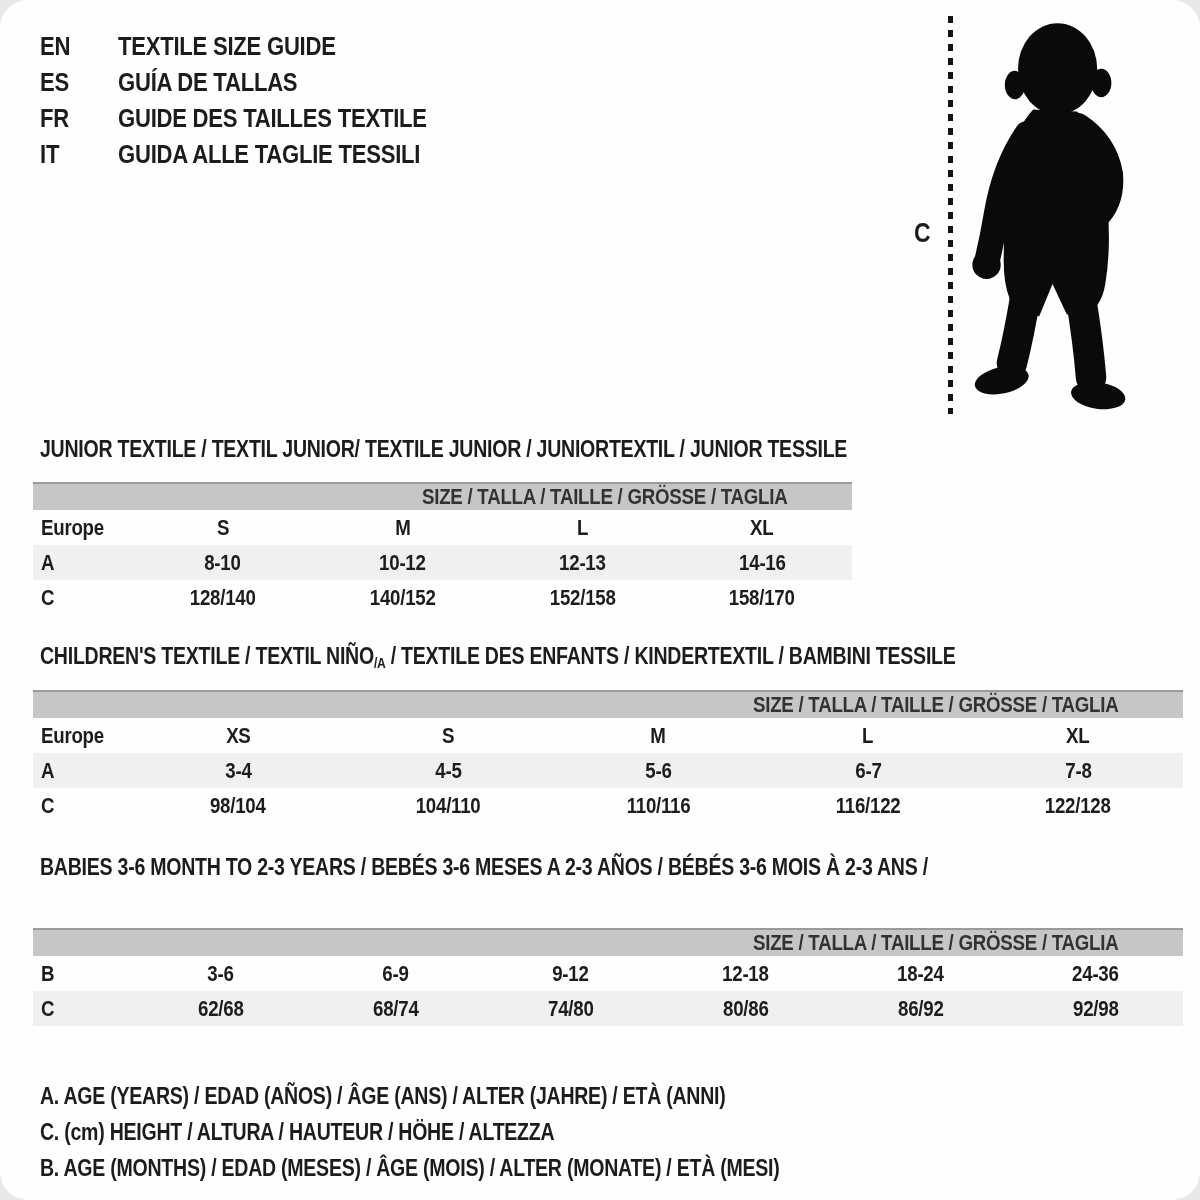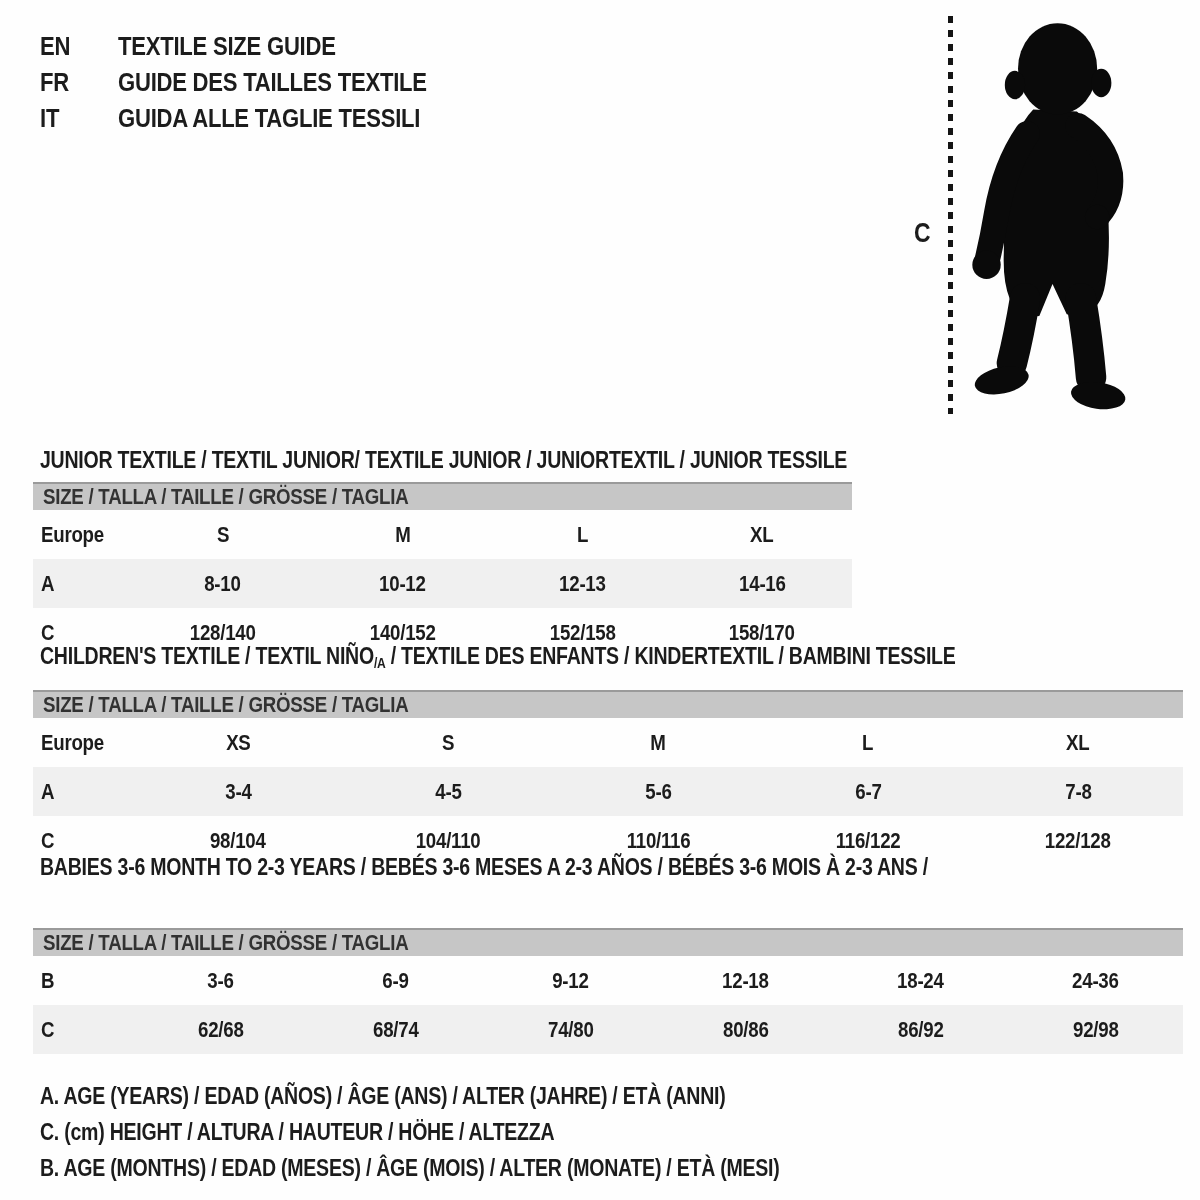--- a/index.html
+++ b/index.html
@@ -1,59 +1,64 @@
 <!DOCTYPE html>
 <html><head>
 <meta charset="utf-8">
 <style>
   html,body{margin:0;padding:0;background:#e8e8e8;}
   .sheet{
     position:relative;width:1200px;height:1200px;background:#fefefe;
     font-family:"Liberation Sans", sans-serif;color:#1c1c1c;overflow:hidden;
     margin:0 auto;
+    border-radius:28px;
   }
   .cond{display:inline-block;transform:scaleX(0.85);transform-origin:0 50%;letter-spacing:-0.3px;white-space:nowrap;}
   .condc{display:inline-block;transform:scaleX(0.85);transform-origin:50% 50%;letter-spacing:-0.3px;white-space:nowrap;}
   
   .langs{position:absolute;left:40px;top:28px;font-size:26px;font-weight:bold;}
   .lang-row{display:flex;height:36px;align-items:center;}
   .lang-code{width:78px;}
   
   .dash-line{position:absolute;left:948px;top:16px;width:5px;height:398px;
     background:repeating-linear-gradient(to bottom,#141414 0 7px,transparent 7px 14px);}
   .measure-label{position:absolute;left:914px;top:218px;font-size:27px;font-weight:bold;}
   .baby{position:absolute;left:960px;top:12px;}
   
   .tbl-title{position:absolute;left:40px;font-size:23px;font-weight:bold;white-space:nowrap;}
   .sub{font-size:0.62em;vertical-align:-0.25em;}
   
   .tbl{position:absolute;left:33px;}
   .t1{width:819px;}
   .t2,.t3{width:1150px;}
   .size-bar{height:28px;background:#c6c6c6;border-top:2px solid #9a9a9a;box-sizing:border-box;
-    display:flex;align-items:center;padding-left:10px;font-size:22px;font-weight:bold;color:#323232;}
-  .row{display:flex;height:49px;align-items:center;font-size:22px;font-weight:bold;}
+    display:flex;align-items:center;padding-left:10px;font-size:22px;font-weight:bold;color:#323232;justify-content:flex-end;}
+  .row{display:flex;height:35px;align-items:center;font-size:22px;font-weight:bold;}
   .row.shade{background:#f0f0f0;}
   .lbl{width:100px;padding-left:8px;box-sizing:border-box;}
   .cell{flex:1;display:flex;justify-content:center;align-items:center;}
   
   .legend{position:absolute;left:40px;top:1078px;font-size:23px;font-weight:bold;}
   .legend-line{height:36px;display:flex;align-items:center;}
 </style>
 </head>
 <body>
 
 <div class="sheet">
 
   <div class="langs">
     <div class="lang-row">
       <span class="lang-code"><span class="cond">EN</span></span>
       <span class="cond">TEXTILE SIZE GUIDE</span>
     </div>
     <div class="lang-row">
+      <span class="lang-code"><span class="cond">ES</span></span>
+      <span class="cond">GUÍA DE TALLAS</span>
+    </div>
+    <div class="lang-row">
       <span class="lang-code"><span class="cond">FR</span></span>
       <span class="cond">GUIDE DES TAILLES TEXTILE</span>
     </div>
     <div class="lang-row">
       <span class="lang-code"><span class="cond">IT</span></span>
       <span class="cond">GUIDA ALLE TAGLIE TESSILI</span>
     </div>
   </div>
 
   <div class="dash-line"></div>
@@ -83,21 +88,21 @@
         <path d="M116,112 Q143,130 148,160 Q150,184 137,199"></path>
       </g>
       <circle cx="135" cy="202" r="12"></circle>
 
       <ellipse cx="96" cy="56" rx="39" ry="45"></ellipse>
       <ellipse cx="54" cy="72" rx="10" ry="14"></ellipse>
       <ellipse cx="139" cy="70" rx="10" ry="14"></ellipse>
     </g>
   </svg>
 
-  <div class="tbl-title" style="top:436px;margin-top:11px;">
+  <div class="tbl-title" style="top:436px;">
     <span class="cond">JUNIOR TEXTILE / TEXTIL JUNIOR/ TEXTILE JUNIOR / JUNIORTEXTIL / JUNIOR TESSILE</span>
   </div>
   <div class="tbl t1" style="top:482px;">
     <div class="size-bar">
       <span class="cond">SIZE / TALLA / TAILLE / GRÖSSE / TAGLIA</span>
     </div>
     <div class="row">
       <div class="lbl"><span class="cond">Europe</span></div>
       <div class="cell">
           <span class="condc">S</span>

